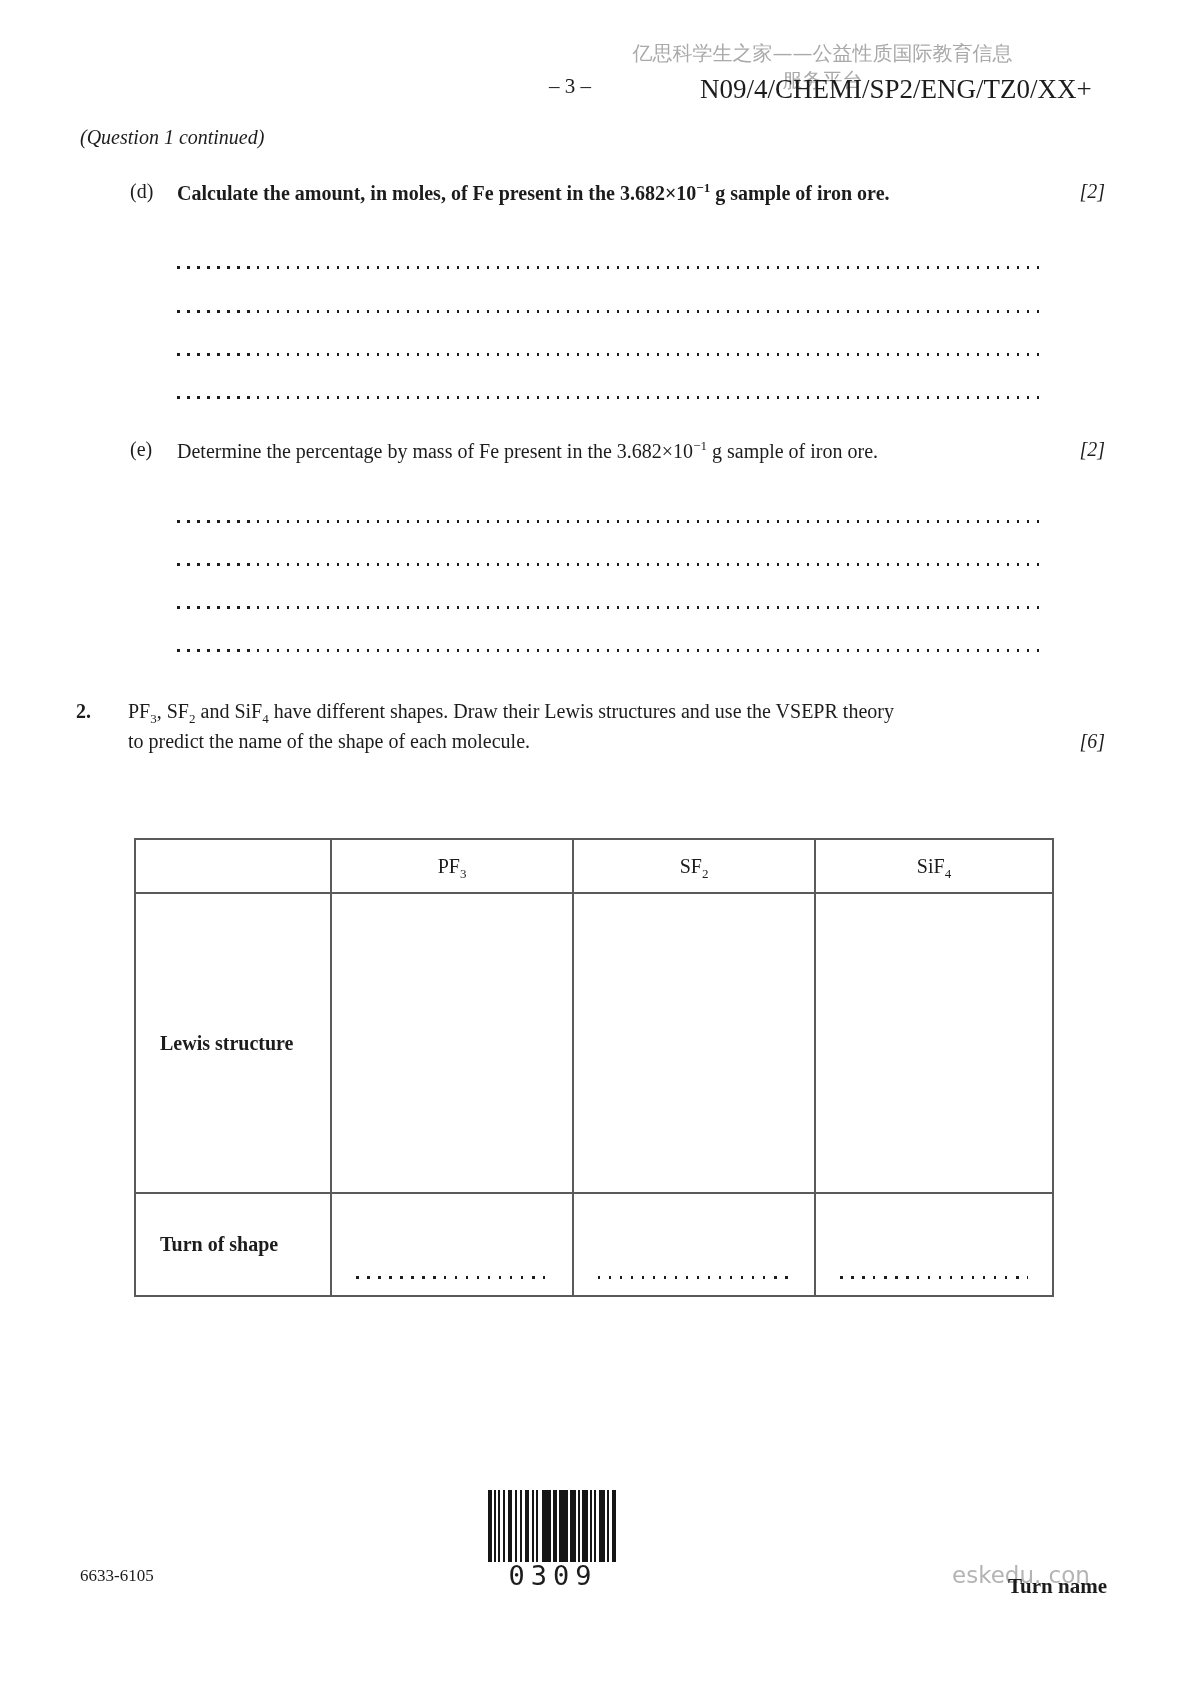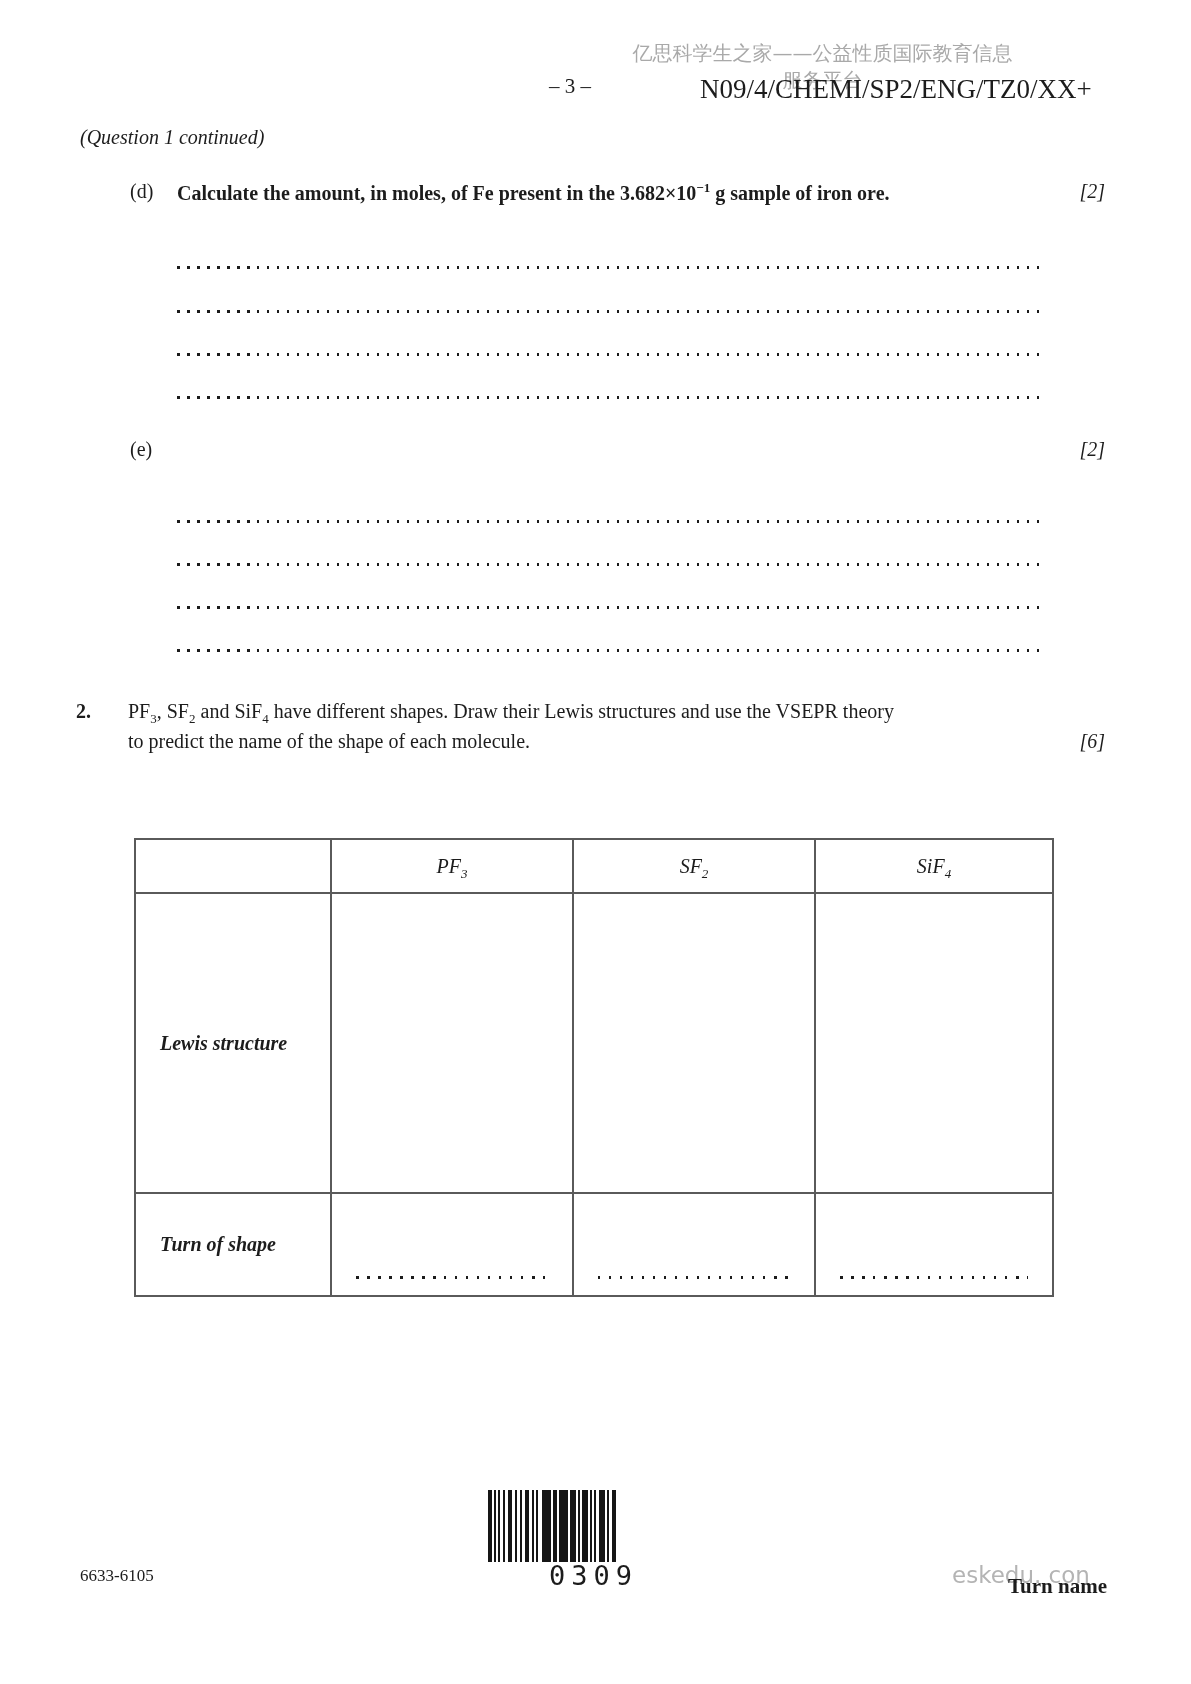--- a/index.html
+++ b/index.html
@@ -41,33 +41,33 @@
   .dl5 { top:520px; } .dl6 { top:563px; } .dl7 { top:606px; } .dl8 { top:649px; }
 
   
   .q2-num  { left:76px;  top:700px; font-size:20px; font-weight:bold; }
   .q2-l1   { left:128px; top:700px; width:900px; font-size:20px; }
   .q2-l2   { left:128px; top:730px; width:900px; font-size:20px; }
   .q2-marks{ left:1020px; top:730px; }
 
   
   .tbl-wrap { left:134px; top:838px; }
-  table.vsepr { border-collapse: collapse; table-layout: fixed; width:918px;font-style:italic; }
+  table.vsepr { border-collapse: collapse; table-layout: fixed; width:918px; }
   table.vsepr td { border:2px solid #5a5a5a; font-size:20px; vertical-align:middle; }
   td.hdr { height:50px; text-align:center; }
   td.rowlab { font-weight:bold; padding-left:24px; }
   tr.lewis td { height:296px; }
   tr.shape td { height:99px; border-top:2.5px solid #111; position:relative; }
   .cell-dots { position:absolute; left:24px; right:24px; bottom:16px; height:3px;
     background: repeating-linear-gradient(to right, #1c1c1c 0 2.5px, transparent 2.5px 11px); }
 
   
   .doc-code { left:80px; top:1566px; font-size:17px; }
   .barcode  { left:488px; top:1490px; }
-  .barcode-digits { left:468px; top:1560px; width:170px; text-align:right;
+  .barcode-digits { left:468px; top:1560px; width:170px; text-align:center;
     font-family:"DejaVu Sans Mono", monospace; font-size:27px; letter-spacing:6px; }
   .esk-watermark { left:952px; top:1562px; width:160px; text-align:left;
     font-family:"DejaVu Sans", sans-serif; font-size:23px; color:#b4b4b4; }
   .turn-over { left:955px; top:1574px; width:152px; text-align:right;
     font-size:21px; font-weight:bold; }
 </style>
 </head>
 <body>
 
 <div class="page">
@@ -80,20 +80,21 @@
 
   <div class="abs part-label d-label">(d)</div>
   <div class="abs part-text d-text"><span>Calculate the amount, in moles, of Fe present in the </span><span>3.682×10</span><sup class="e">−1</sup><span> g sample of iron ore.</span></div>
   <div class="abs marks d-marks">[2]</div>
   <div class="abs dotline dl1"></div>
   <div class="abs dotline dl2"></div>
   <div class="abs dotline dl3"></div>
   <div class="abs dotline dl4"></div>
 
   <div class="abs part-label e-label">(e)</div>
+  <div class="abs part-text e-text"><span>Determine the percentage by mass of Fe present in the </span><span>3.682×10</span><sup class="e">−1</sup><span> g sample of iron ore.</span></div>
   <div class="abs marks e-marks">[2]</div>
   <div class="abs dotline dl5"></div>
   <div class="abs dotline dl6"></div>
   <div class="abs dotline dl7"></div>
   <div class="abs dotline dl8"></div>
 
   <div class="abs q2-num">2.</div>
   <div class="abs q2-l1"><span>PF</span><sub class="f">3</sub><span>, </span><span>SF</span><sub class="f">2</sub><span> and </span><span>SiF</span><sub class="f">4</sub><span> have different shapes.  Draw their Lewis structures and use the VSEPR theory</span></div>
   <div class="abs q2-l2">to predict the name of the shape of each molecule.</div>
   <div class="abs marks q2-marks">[6]</div>

